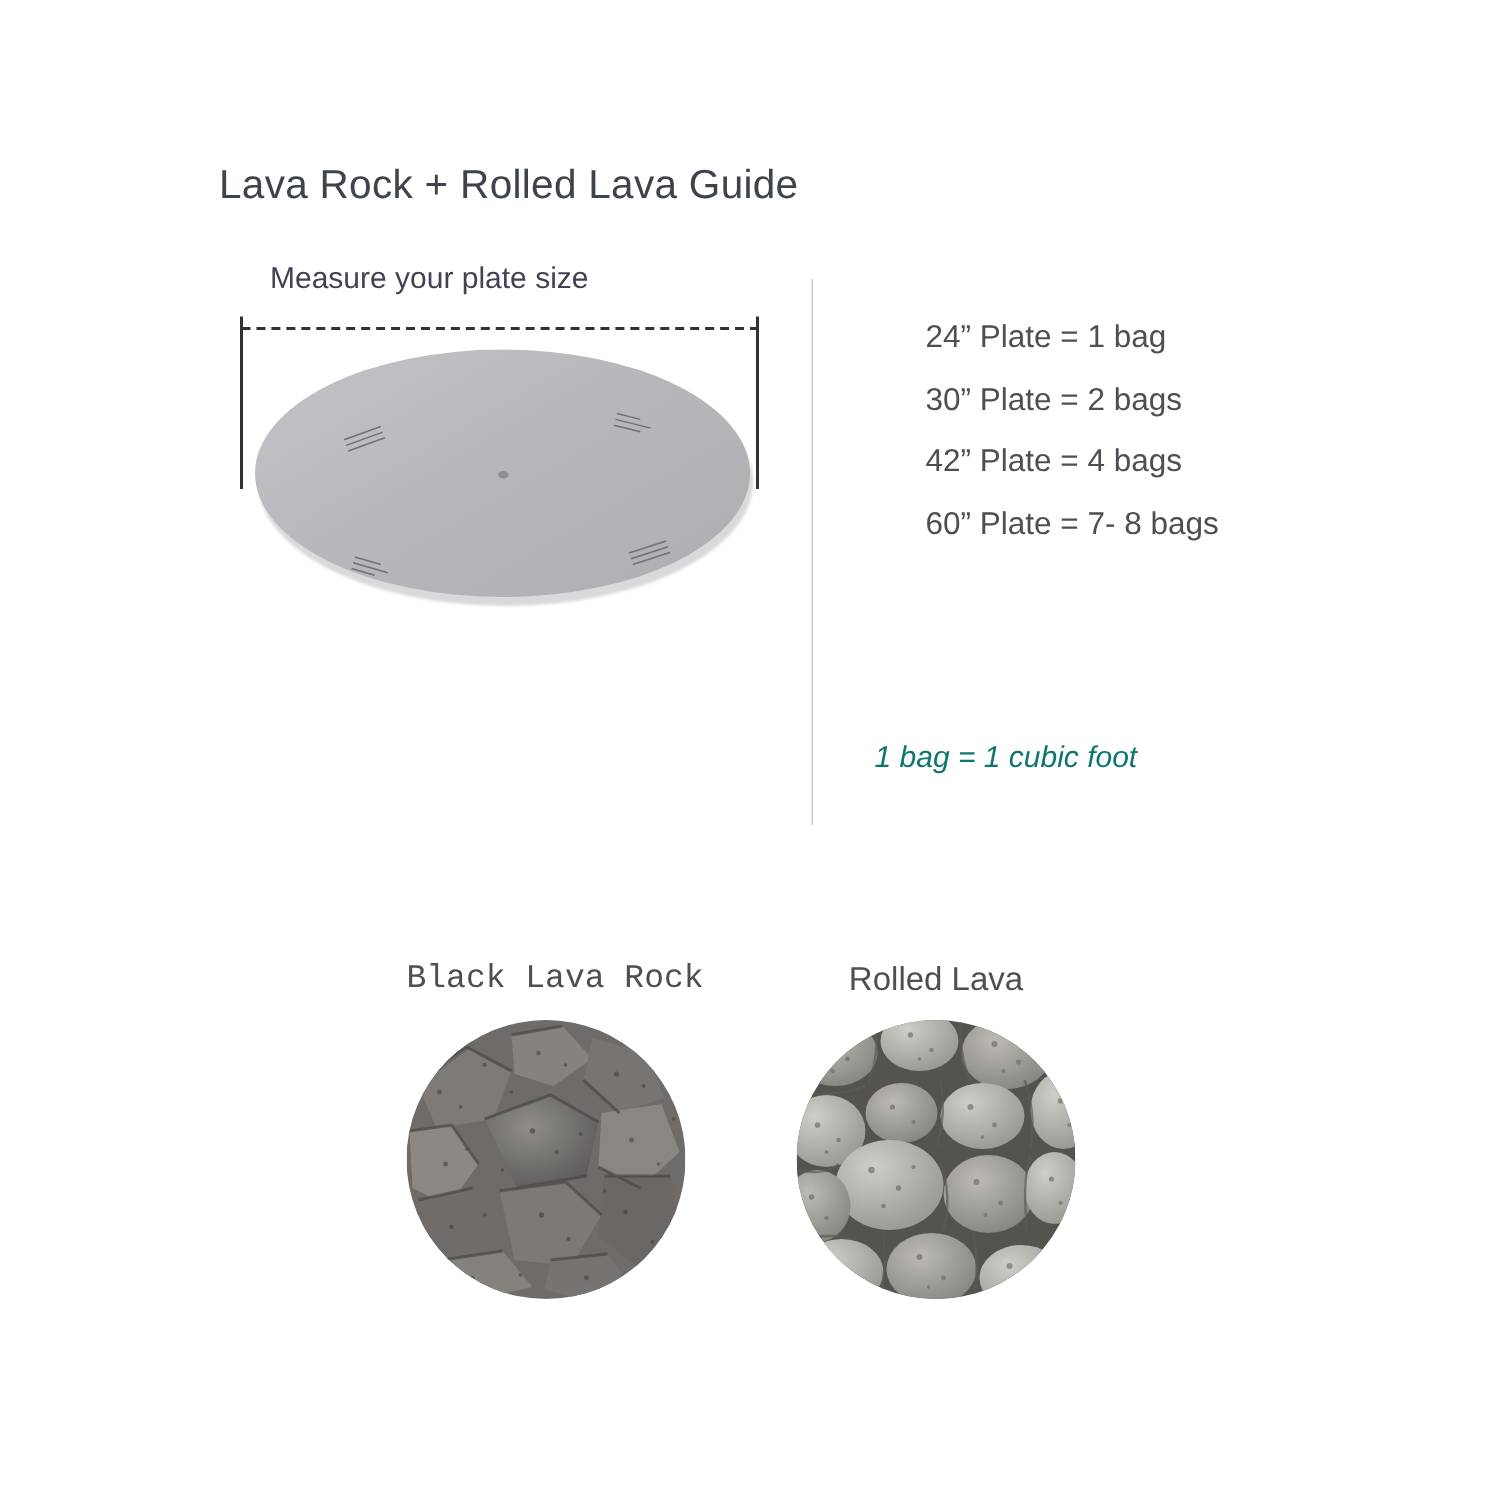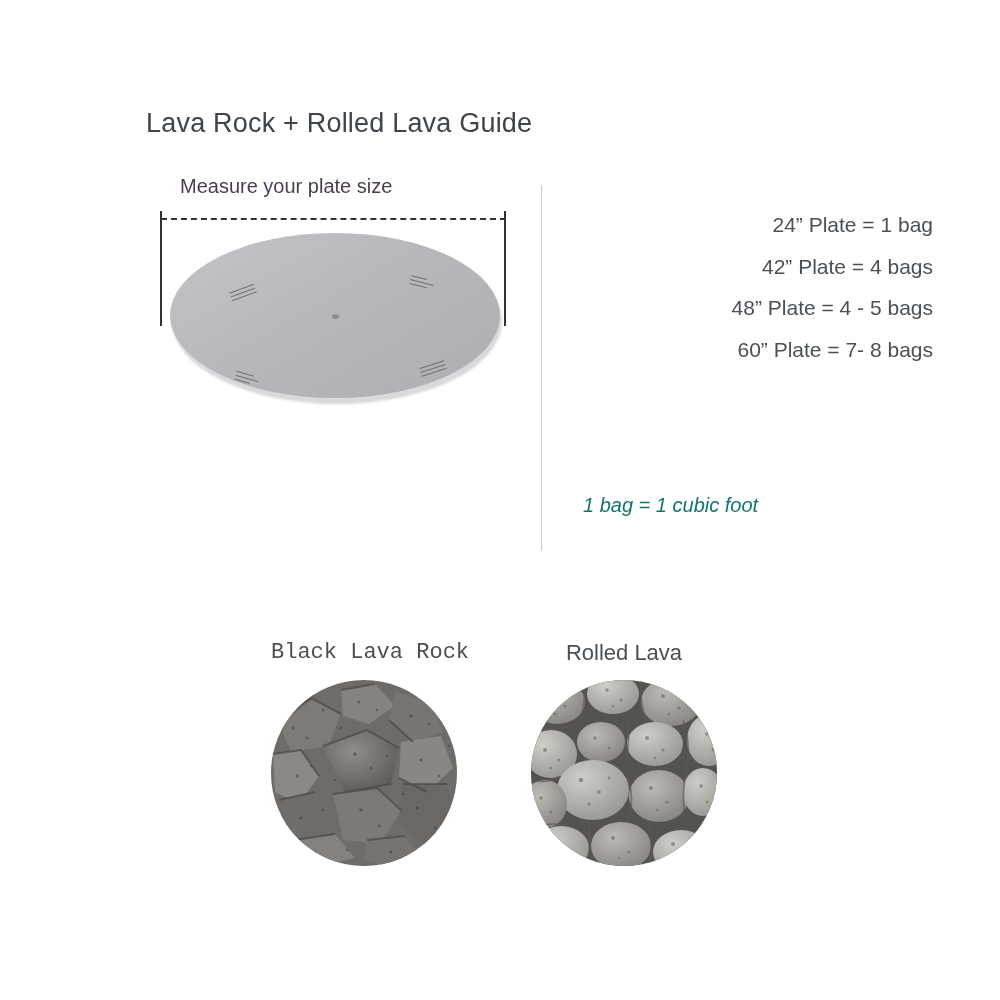--- a/index.html
+++ b/index.html
@@ -131,24 +131,23 @@
     left: 541px;
     top: 186px;
     width: 0;
     height: 364px;
     border-left: 1px solid #c9ccce;
   }
 
   
   .size-list {
     position: absolute;
-    left: 553px;
+    left: 617px;
     top: 204px;
     width: 380px;
-    text-align: right;
   }
   .size-row {
     font-size: 21px;
     line-height: 41.5px;
     color: #4b5055;
     white-space: nowrap;
   }
   .bag-note {
     position: absolute;
     left: 583px;
@@ -217,22 +216,22 @@
         <span></span>
         <span></span>
     </div>
   </div>
 </div>
 
 <div class="divider"></div>
 
 <div class="size-list">
   <div class="size-row">24” Plate = 1 bag</div>
+  <div class="size-row">30” Plate = 2 bags</div>
   <div class="size-row">42” Plate = 4 bags</div>
-  <div class="size-row">48” Plate = 4 - 5 bags</div>
   <div class="size-row">60” Plate = 7- 8 bags</div>
 </div>
 
 <div class="bag-note">1 bag = 1 cubic foot</div>
 
 <div class="swatch-caption" id="caption-black">Black Lava Rock</div>
 <div class="swatch-caption" id="caption-rolled">Rolled Lava</div>
 
 <div class="swatch" id="swatch-black">
   <svg width="186" height="186" viewBox="0 0 186 186">

